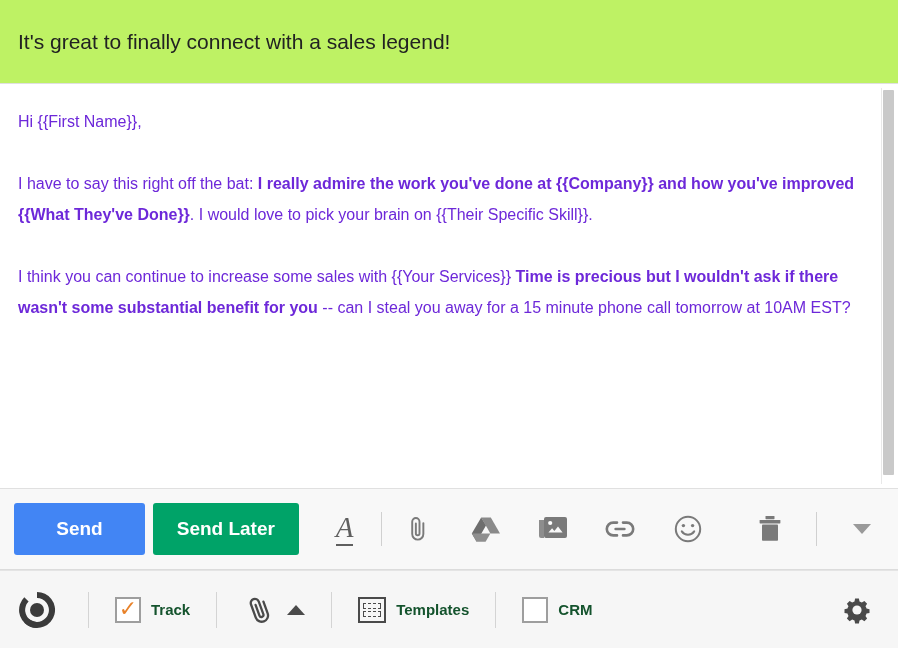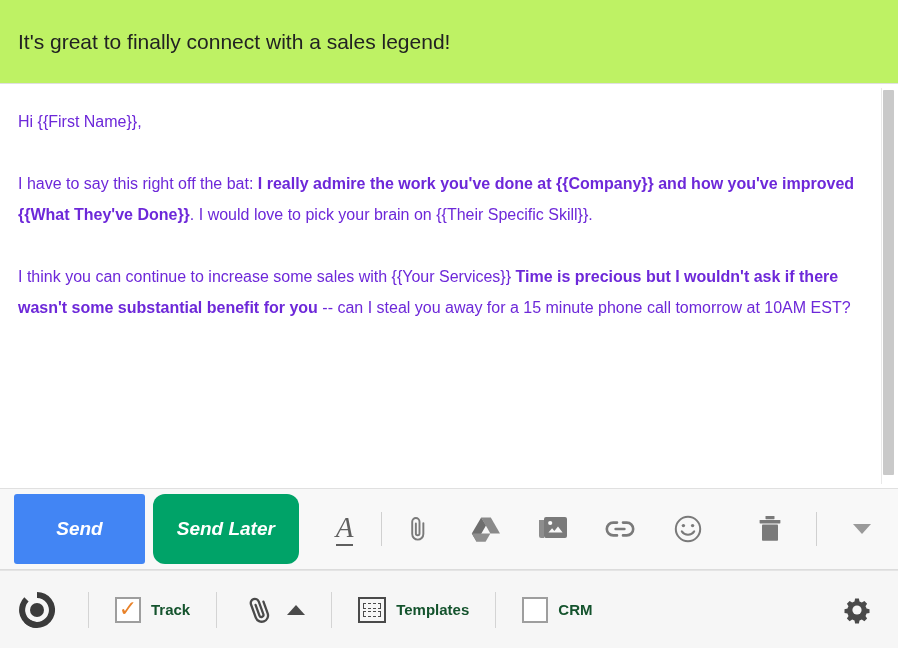--- a/index.html
+++ b/index.html
@@ -88,28 +88,27 @@
   }
 
   .btn {
     border: none;
     border-radius: 3px;
     color: #ffffff;
     font-size: 19px;
     font-weight: bold;
     font-family: "Liberation Sans", sans-serif;
     cursor: pointer;
-    height: 70px;
+    height: 52px;
     display: flex;
     align-items: center;
     justify-content: center;
-    font-style: italic;
   }
   .btn-send { background: #4285f4; width: 140px; margin-right: 8px; }
-  .btn-send-later { background: #00a368; width: 156px; border-radius: 12px; }
+  .btn-send-later { background: #00a368; width: 156px; }
 
   .tb-icon {
     width: 46px;
     height: 46px;
     display: flex;
     align-items: center;
     justify-content: center;
     cursor: pointer;
     color: #7a7a7a;
   }

